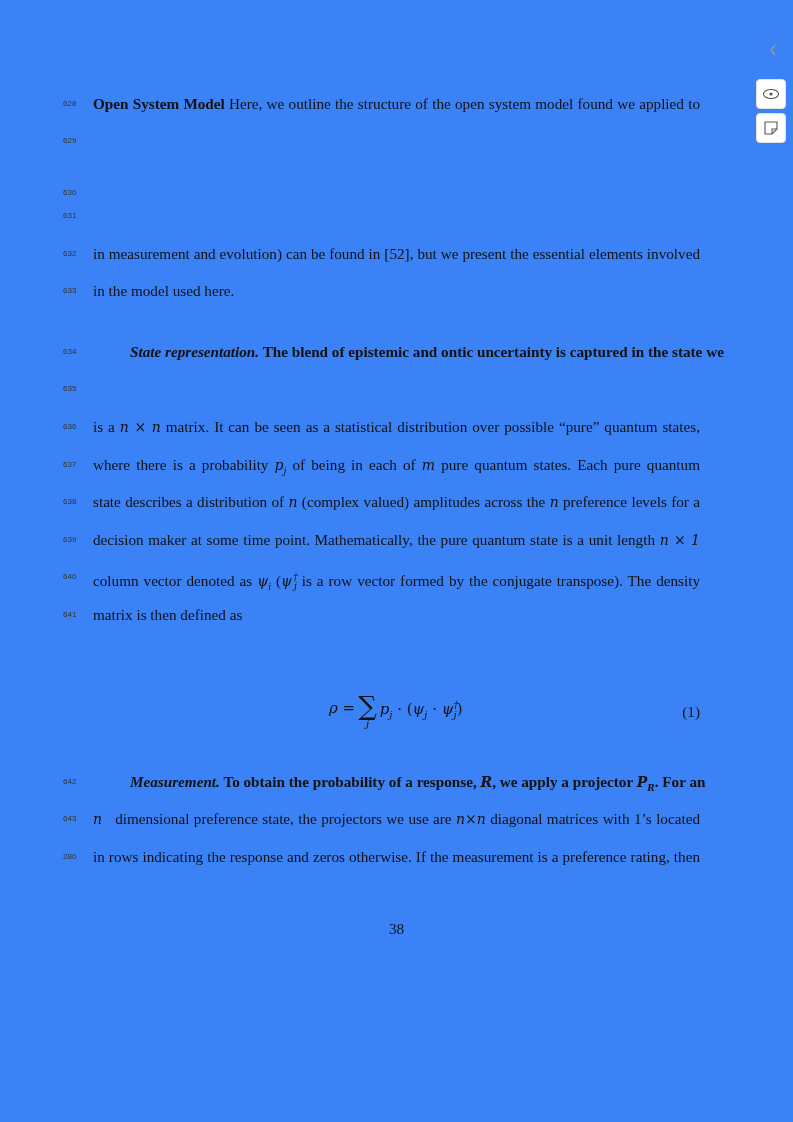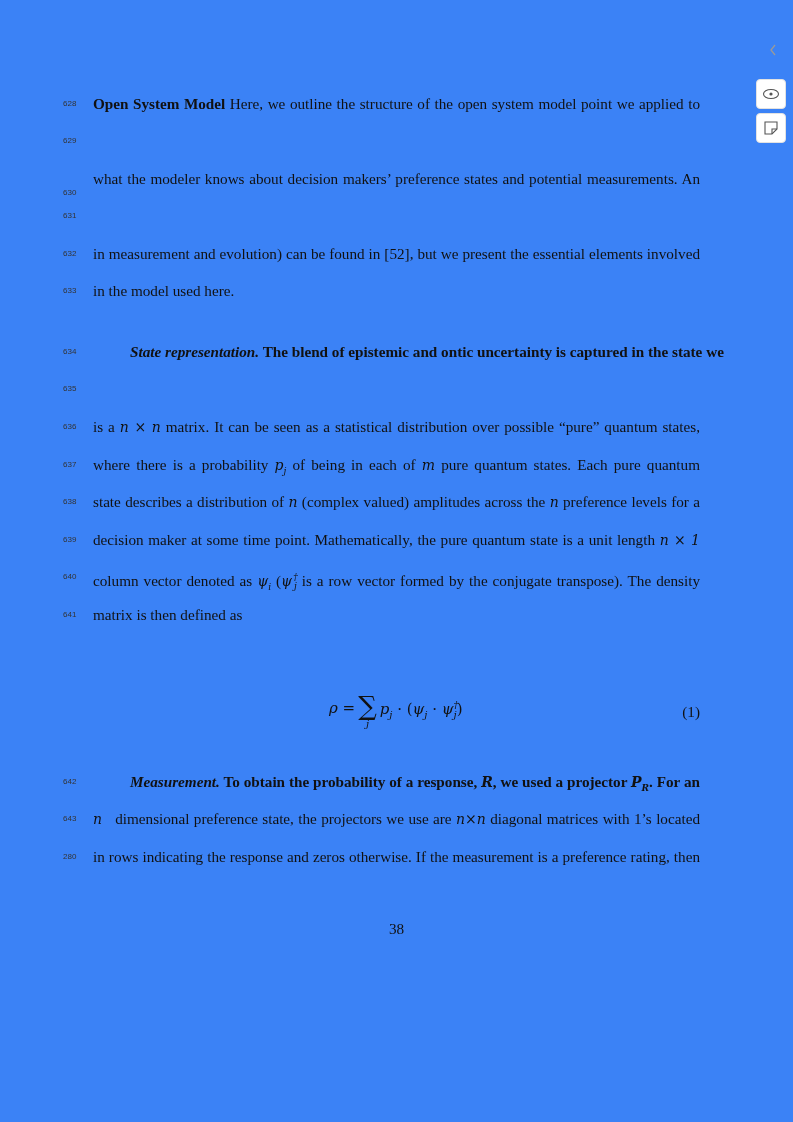--- a/index.html
+++ b/index.html
@@ -136,26 +136,25 @@
       cursor: pointer;
     }
     .tool-btn svg { display: block; }
   </style>
 </head>
 <body>
 
 <div class="page">
 
   <span class="lineno" style="top:95px">628</span>
-  <div class="line" style="top:95px"><span class="bold">Open System Model</span><span>  Here, we outline the structure of the open system model point we applied to</span></div>
+  <div class="line" style="top:95px"><span class="bold">Open System Model</span><span>  Here, we outline the structure of the open system model found we applied to</span></div>
 
   <span class="lineno" style="top:132px">629</span>
 
   <span class="lineno" style="top:184px">630</span>
-  <div class="line" style="top:170px">what the modeler knows about decision makers’ preference states and potential measurements. An</div>
 
   <span class="lineno" style="top:207px">631</span>
 
   <span class="lineno" style="top:245px">632</span>
   <div class="line" style="top:245px"><span>in measurement and evolution) can be found in [52], but we present the essential elements involved</span></div>
 
   <span class="lineno" style="top:282px">633</span>
   <div class="line last" style="top:282px">in the model used here.</div>
 
   <span class="lineno" style="top:343px">634</span>
@@ -187,21 +186,21 @@
       <span class="sum-wrap">
         <span class="sum-sym">∑</span>
         <span class="sum-sub">j</span>
       </span>
       <span>p<sub style="font-size:10px">j</sub><span style="font-style:normal"> · (</span>ψ<sub style="font-size:10px">j</sub><span style="font-style:normal"> · </span>ψ<sup style="font-size:10px">†</sup><sub style="font-size:10px;margin-left:-5px">j</sub><span style="font-style:normal">)</span></span>
     </div>
     <span class="eq-num">(1)</span>
   </div>
 
   <span class="lineno" style="top:773px">642</span>
-  <div class="line indent" style="top:773px"><span class="ital">Measurement.</span><span> To obtain the probability of a response, </span><span class="math">R</span><span>, we used a projector </span><span class="math">P<sub style="font-size:9px">R</sub></span><span>.  For an</span></div>
+  <div class="line indent" style="top:773px"><span class="ital">Measurement.</span><span> To obtain the probability of a response, </span><span class="math">R</span><span>, we apply a projector </span><span class="math">P<sub style="font-size:9px">R</sub></span><span>.  For an</span></div>
 
   <span class="lineno" style="top:810px">643</span>
   <div class="line" style="top:810px"><span class="math">n</span><span style="white-space:pre">   dimensional preference state, the projectors we use are </span><span class="math">n×n</span><span> diagonal matrices with 1’s located</span></div>
 
   <span class="lineno" style="top:848px">280</span>
   <div class="line" style="top:848px">in rows indicating the response and zeros otherwise. If the measurement is a preference rating, then</div>
 
   <div class="page-number">38</div>
 
   <div class="side-tools">

